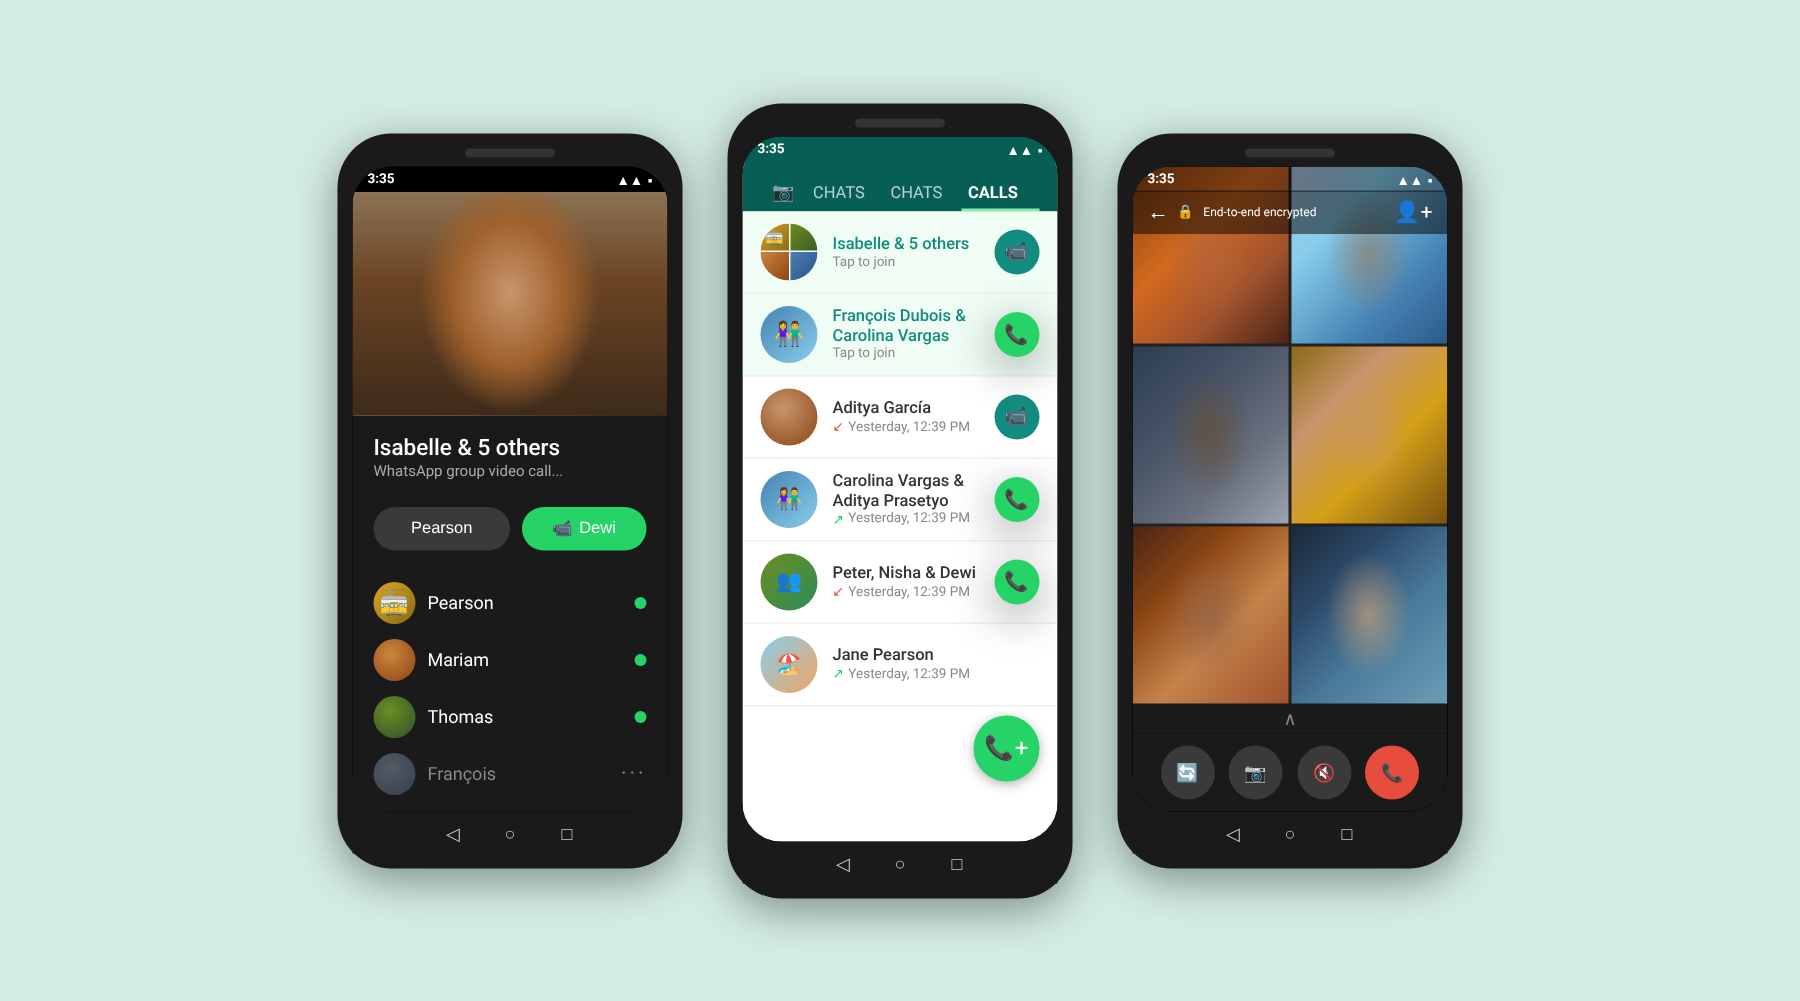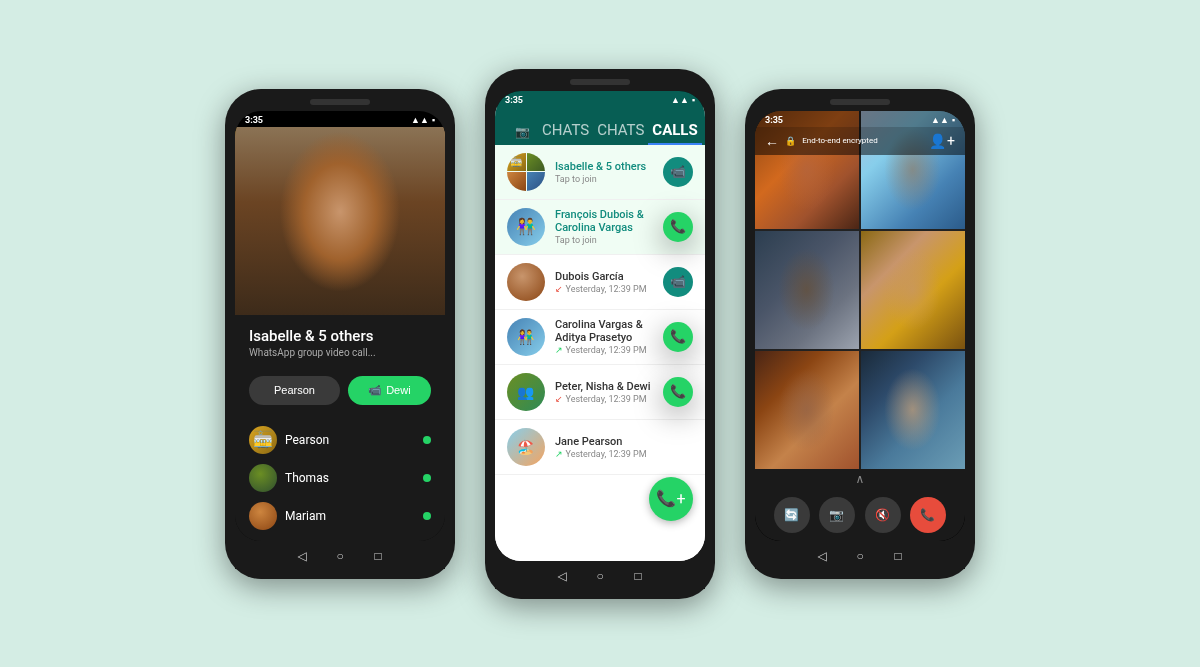--- a/index.html
+++ b/index.html
@@ -219,28 +219,28 @@
       align-items: center;
     }
     .wa-tabs {
       display: flex;
       align-items: flex-end;
     }
     .wa-tab {
       flex: 1;
       text-align: left;
       padding: 6px 4px 4px;
-      font-size: 15px;
+      font-size: 11px;
       color: rgba(255,255,255,0.7);
       cursor: pointer;
       border-bottom: 2px solid transparent;
     }
     .wa-tab.active {
       color: white;
-      border-bottom: 2px solid #3b82f6;
+      border-bottom: 2px solid #86efac;
       font-weight: bold;
     }
     .wa-tab-camera {
       padding: 4px 8px;
       color: rgba(255,255,255,0.7);
     }
     .calls-list {
       flex: 1;
       overflow: hidden;
       background: white;
@@ -459,31 +459,38 @@
         <div class="participants-list">
           <div class="participant-item">
             <div class="participant-left">
               <div class="participant-avatar avatar-tram">🚋</div>
               <span class="participant-name">Pearson</span>
             </div>
             <div class="online-dot"></div>
           </div>
           <div class="participant-item">
             <div class="participant-left">
+              <div class="participant-avatar avatar-mariam" style="background: radial-gradient(circle at 40% 35%, #CD853F, #8B4513);"></div>
+              <span class="participant-name">Mariam</span>
+            </div>
+            <div class="online-dot"></div>
+          </div>
+          <div class="participant-item">
+            <div class="participant-left">
               <div class="participant-avatar avatar-thomas" style="background: radial-gradient(circle at 40% 35%, #6B8E23, #2F4F2F);"></div>
               <span class="participant-name">Thomas</span>
             </div>
             <div class="online-dot"></div>
           </div>
           <div class="participant-item">
             <div class="participant-left">
-              <div class="participant-avatar avatar-mariam" style="background: radial-gradient(circle at 40% 35%, #CD853F, #8B4513);"></div>
-              <span class="participant-name">Mariam</span>
-            </div>
-            <div class="online-dot"></div>
+              <div class="participant-avatar avatar-francois" style="background: radial-gradient(circle at 40% 35%, #778899, #4A5568); opacity:0.6;"></div>
+              <span class="participant-name muted">François</span>
+            </div>
+            <span class="more-dots">···</span>
           </div>
         </div>
       </div>
     </div>
 
     <div class="phone-home-bar">
       <div class="nav-icon">◁</div>
       <div class="nav-icon">○</div>
       <div class="nav-icon">□</div>
     </div>
@@ -534,21 +541,21 @@
             <div class="call-info">
               <div class="call-name green">François Dubois &amp; Carolina Vargas</div>
               <div class="call-time">Tap to join</div>
             </div>
             <div class="call-btn phone">📞</div>
           </div>
 
           <div class="call-item">
             <div class="call-avatar" style="background:radial-gradient(circle at 40% 35%, #C8956C, #8B4513);"></div>
             <div class="call-info">
-              <div class="call-name">Dubois García</div>
+              <div class="call-name">Aditya García</div>
               <div class="call-time">
                 <span class="call-arrow-in">↙</span>
                 Yesterday, 12:39 PM
               </div>
             </div>
             <div class="call-btn video" style="background:#128C7E;">📹</div>
           </div>
 
           <div class="call-item">
             <div class="call-avatar" style="background:linear-gradient(135deg,#4682B4,#87CEEB);display:flex;align-items:center;justify-content:center;font-size:14px;">👫</div>

